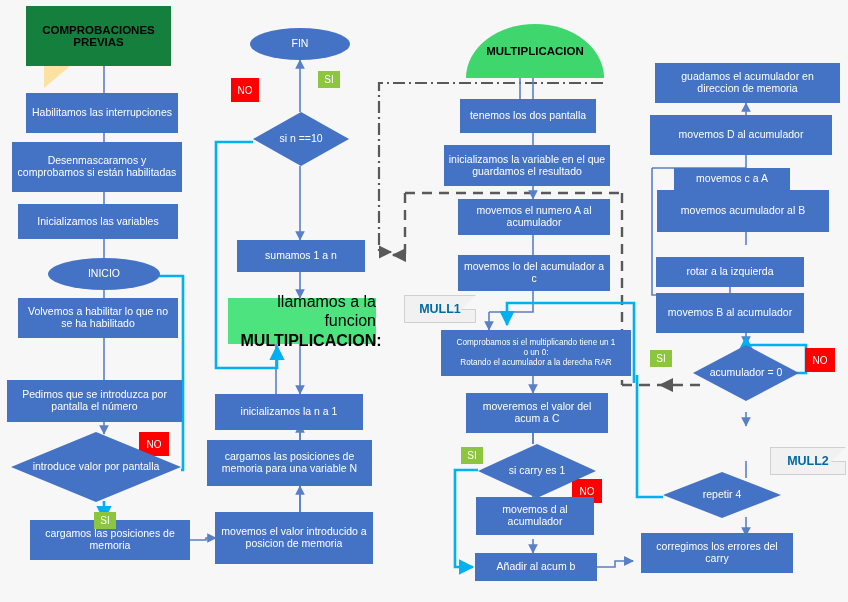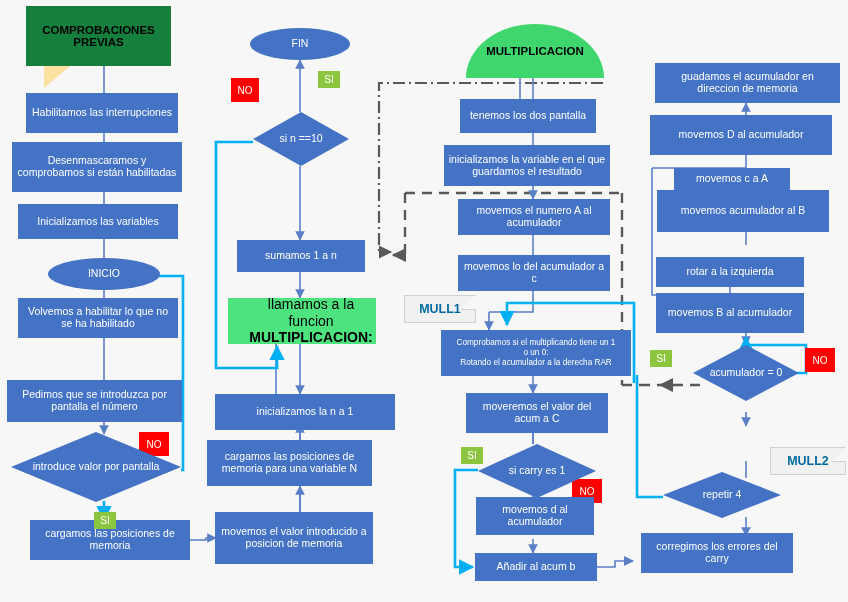--- a/index.html
+++ b/index.html
@@ -23,21 +23,21 @@
      transform:rotate(0deg);clip-path:polygon(100% 0,0 100%,100% 100%);}
   .sticky{position:absolute;background:#15803d;color:#000;display:flex;align-items:center;
      justify-content:center;text-align:center;font-size:11.5px;font-weight:bold;box-sizing:border-box;}
   .label{position:absolute;display:flex;align-items:center;justify-content:center;
      font-size:10px;color:#fff;box-sizing:border-box;}
   .label.no{background:#FF0000;}
   .label.si{background:#8CC63E;}
   .green-term{position:absolute;background:#3FD66E;color:#000;font-weight:bold;font-size:11.5px;
      display:flex;align-items:center;justify-content:center;border-radius:50% 50% 0 0 / 100% 100% 0 0;}
   .green-box{position:absolute;background:#4DE37E;color:#000;display:flex;align-items:center;
-     justify-content:center;text-align:center;font-size:14px;line-height:1.2;box-sizing:border-box;padding-left:18px;}
+     justify-content:center;text-align:right;font-size:16px;line-height:1.2;box-sizing:border-box;padding-left:18px;}
   .green-box b{font-weight:bold;}
 </style>
 </head>
 <body>
 
 <div id="canvas">
 
   <svg class="layer">
     <defs>
       <marker id="ah-blue" markerWidth="7" markerHeight="7" refX="5.5" refY="3" orient="auto">
@@ -223,21 +223,21 @@
   <div class="label si" style="left:318px;top:71px;width:22px;height:17px;">
     <span>SI</span>
   </div>
   <div class="node small" style="left:237px;top:240px;width:128px;height:32px;">
     <span>sumamos 1 a n</span>
   </div>
   <div class="green-box" style="left:228px;top:298px;width:148px;height:46px;flex-direction:column;">
     <span>llamamos a la funcion</span>
     <b>MULTIPLICACION:</b>
   </div>
-  <div class="node small" style="left:215px;top:394px;width:180px;height:36px;">
+  <div class="node small" style="left:215px;top:394px;width:148px;height:36px;">
     <span>inicializamos la n a 1</span>
   </div>
   <div class="node small" style="left:207px;top:440px;width:165px;height:46px;">
     <span>cargamos las posiciones de memoria para una variable N</span>
   </div>
   <div class="node small" style="left:215px;top:512px;width:158px;height:52px;">
     <span>movemos el valor introducido a posicion de memoria</span>
   </div>
 
   <div class="green-term" style="left:466px;top:24px;width:138px;height:54px;">

